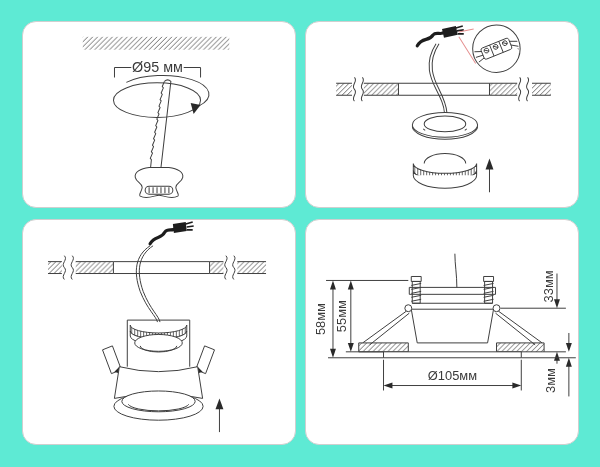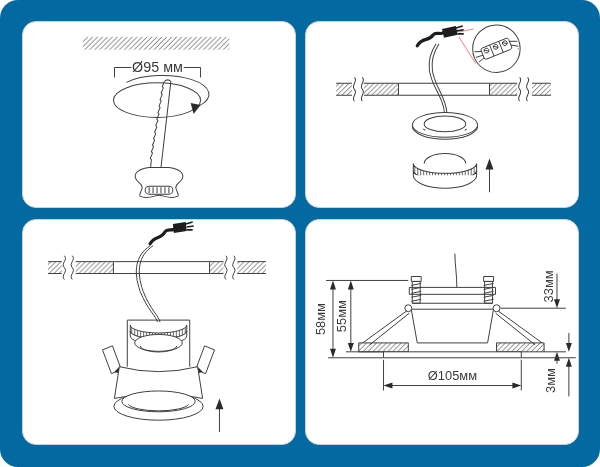--- a/index.html
+++ b/index.html
@@ -1,17 +1,17 @@
 <!DOCTYPE html>
 <html><head>
 <meta charset="utf-8">
 <style>
   html,body{margin:0;padding:0;background:#ffffff;}
-  #screen{position:relative;width:600px;height:467px;background:#0369a1;overflow:hidden;
-          font-family:"Liberation Sans",sans-serif;border-radius:18px;}
+  #screen{position:relative;width:600px;height:467px;background:#5eead4;overflow:hidden;
+          font-family:"Liberation Sans",sans-serif;}
   .panel{position:absolute;background:#ffffff;border:1px solid #cfcfcf;border-radius:14px;box-sizing:border-box;}
   #panel1{left:22px;top:21px;width:274px;height:187px;}
   #panel2{left:305px;top:21px;width:274px;height:187px;}
   #panel3{left:22px;top:219px;width:274px;height:226px;}
   #panel4{left:305px;top:219px;width:274px;height:226px;}
   .panel svg{display:block;width:100%;height:100%;}
   svg *{vector-effect:non-scaling-stroke;}
   .ln{stroke:#3f3f3f;stroke-width:1;fill:none;}
   .lnw{stroke:#3f3f3f;stroke-width:1;fill:#ffffff;}
   .blk{fill:#1d1d1d;stroke:none;}

